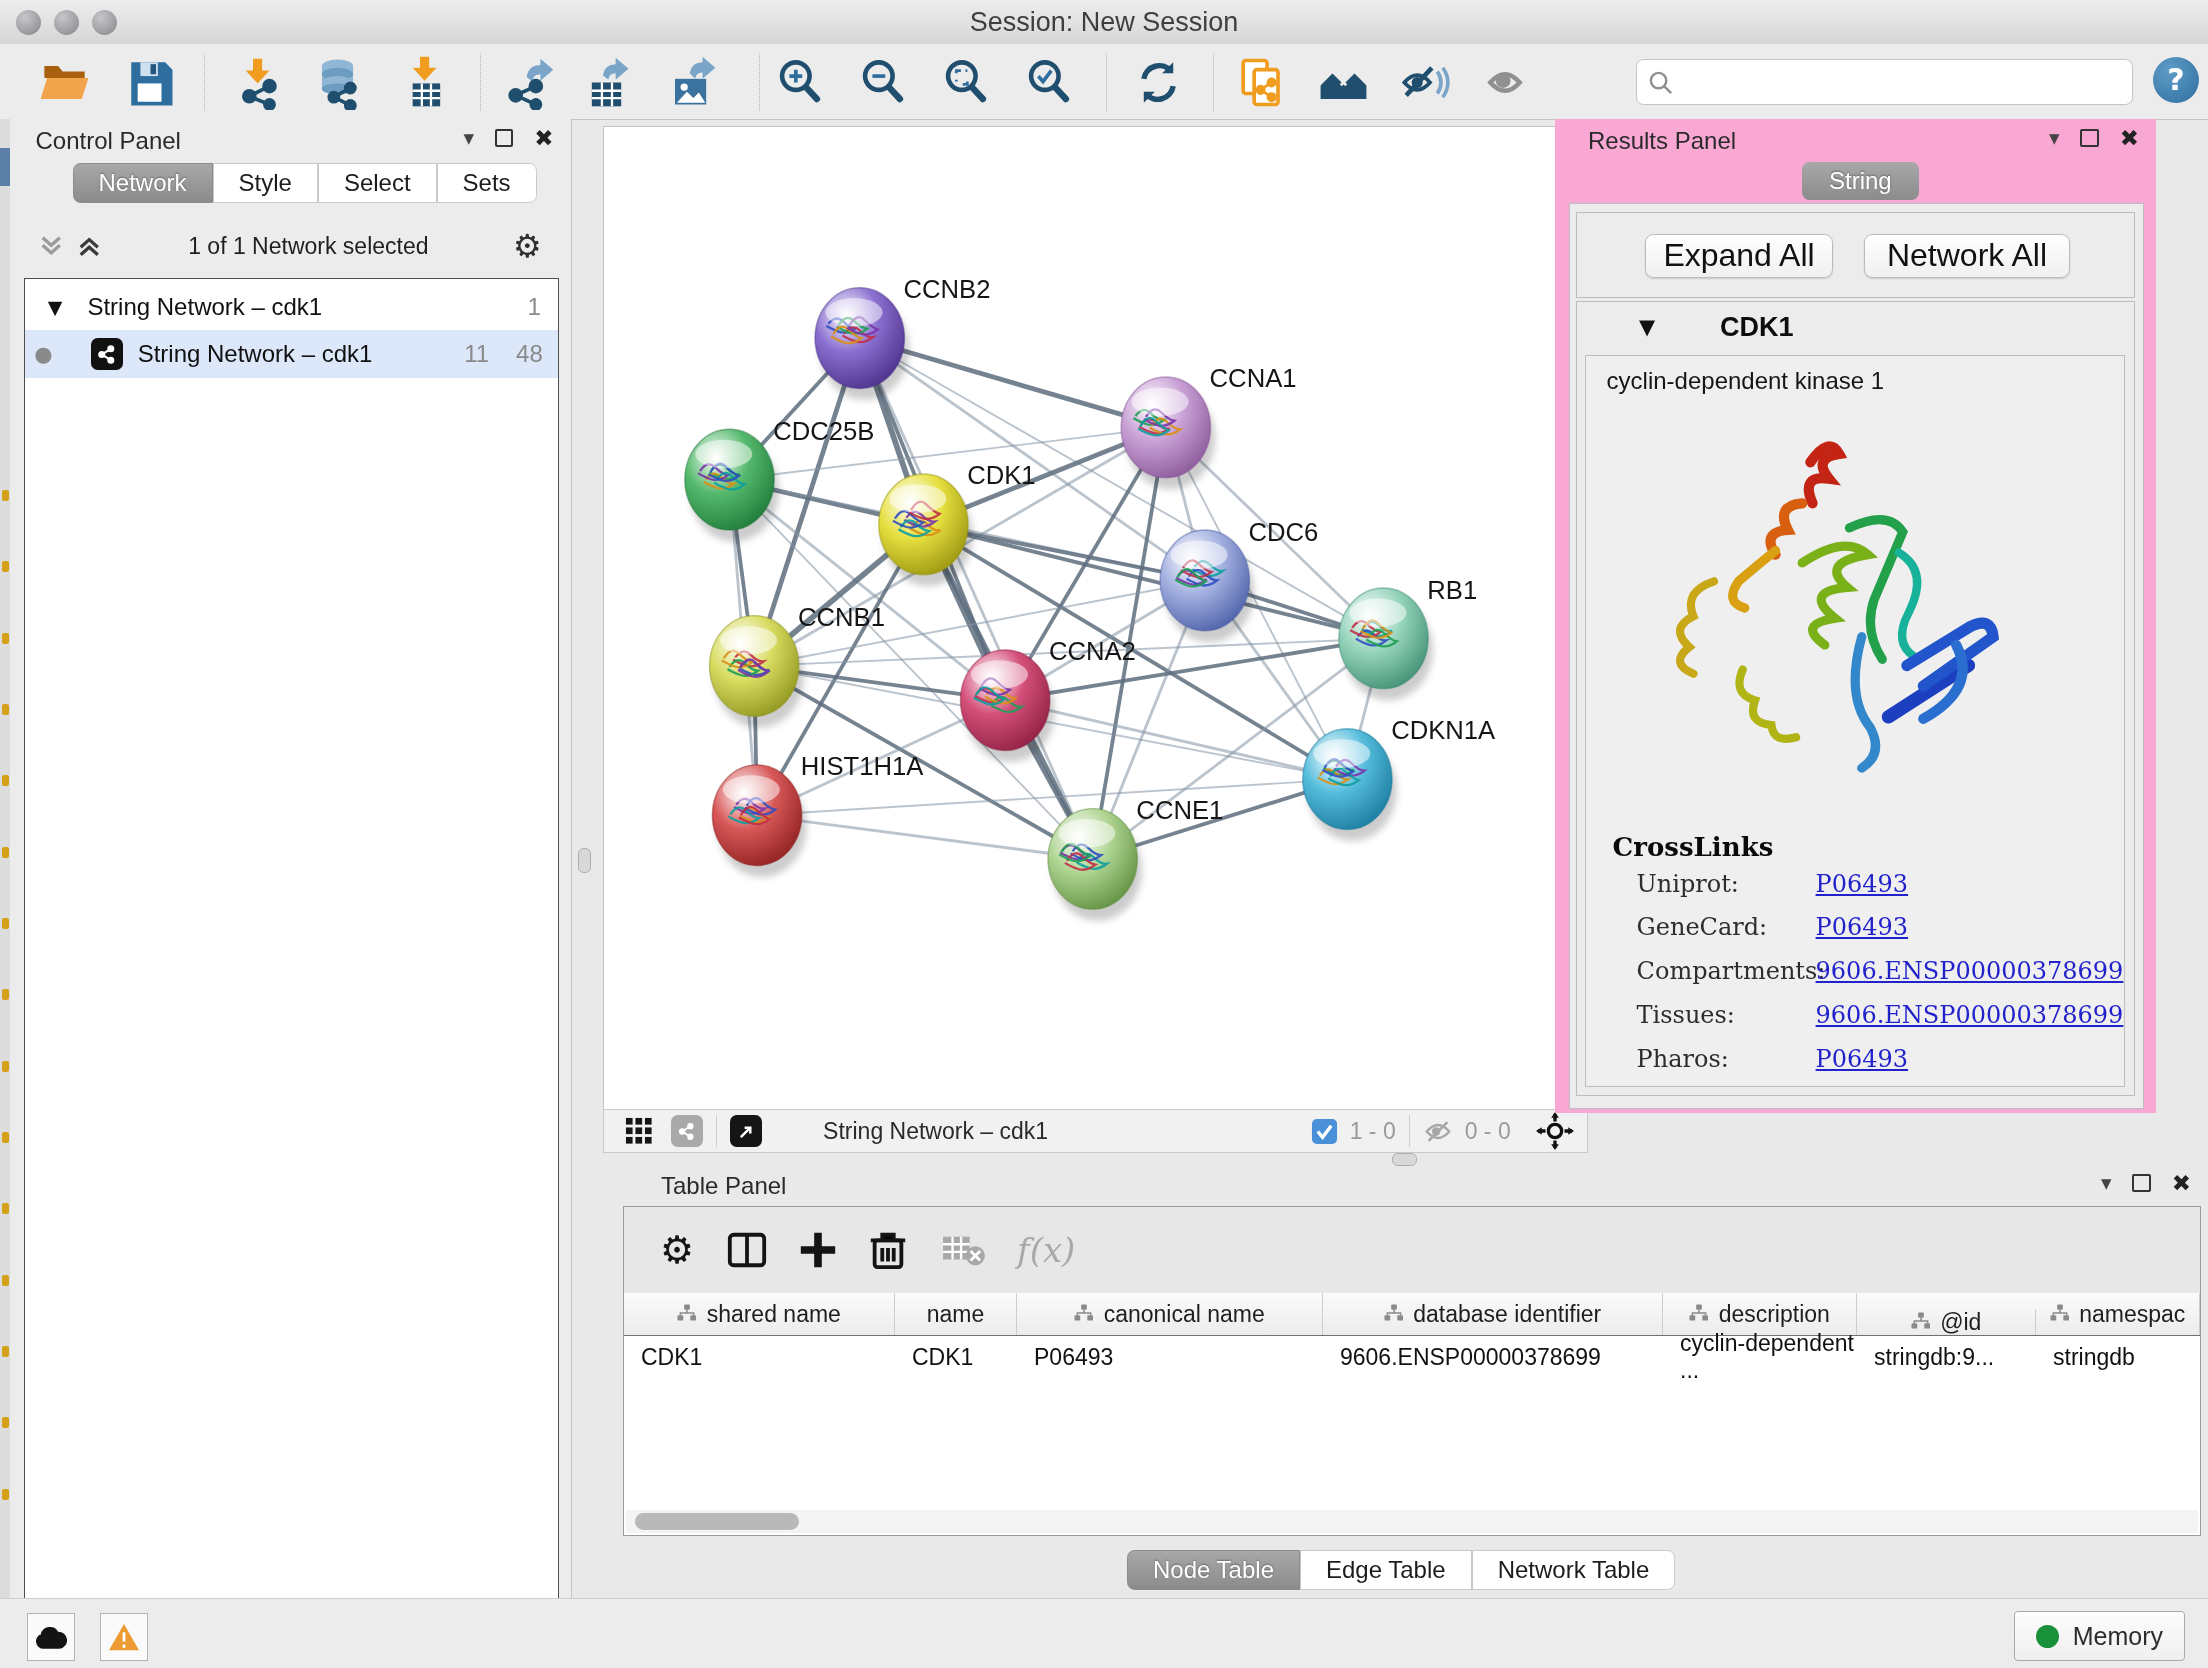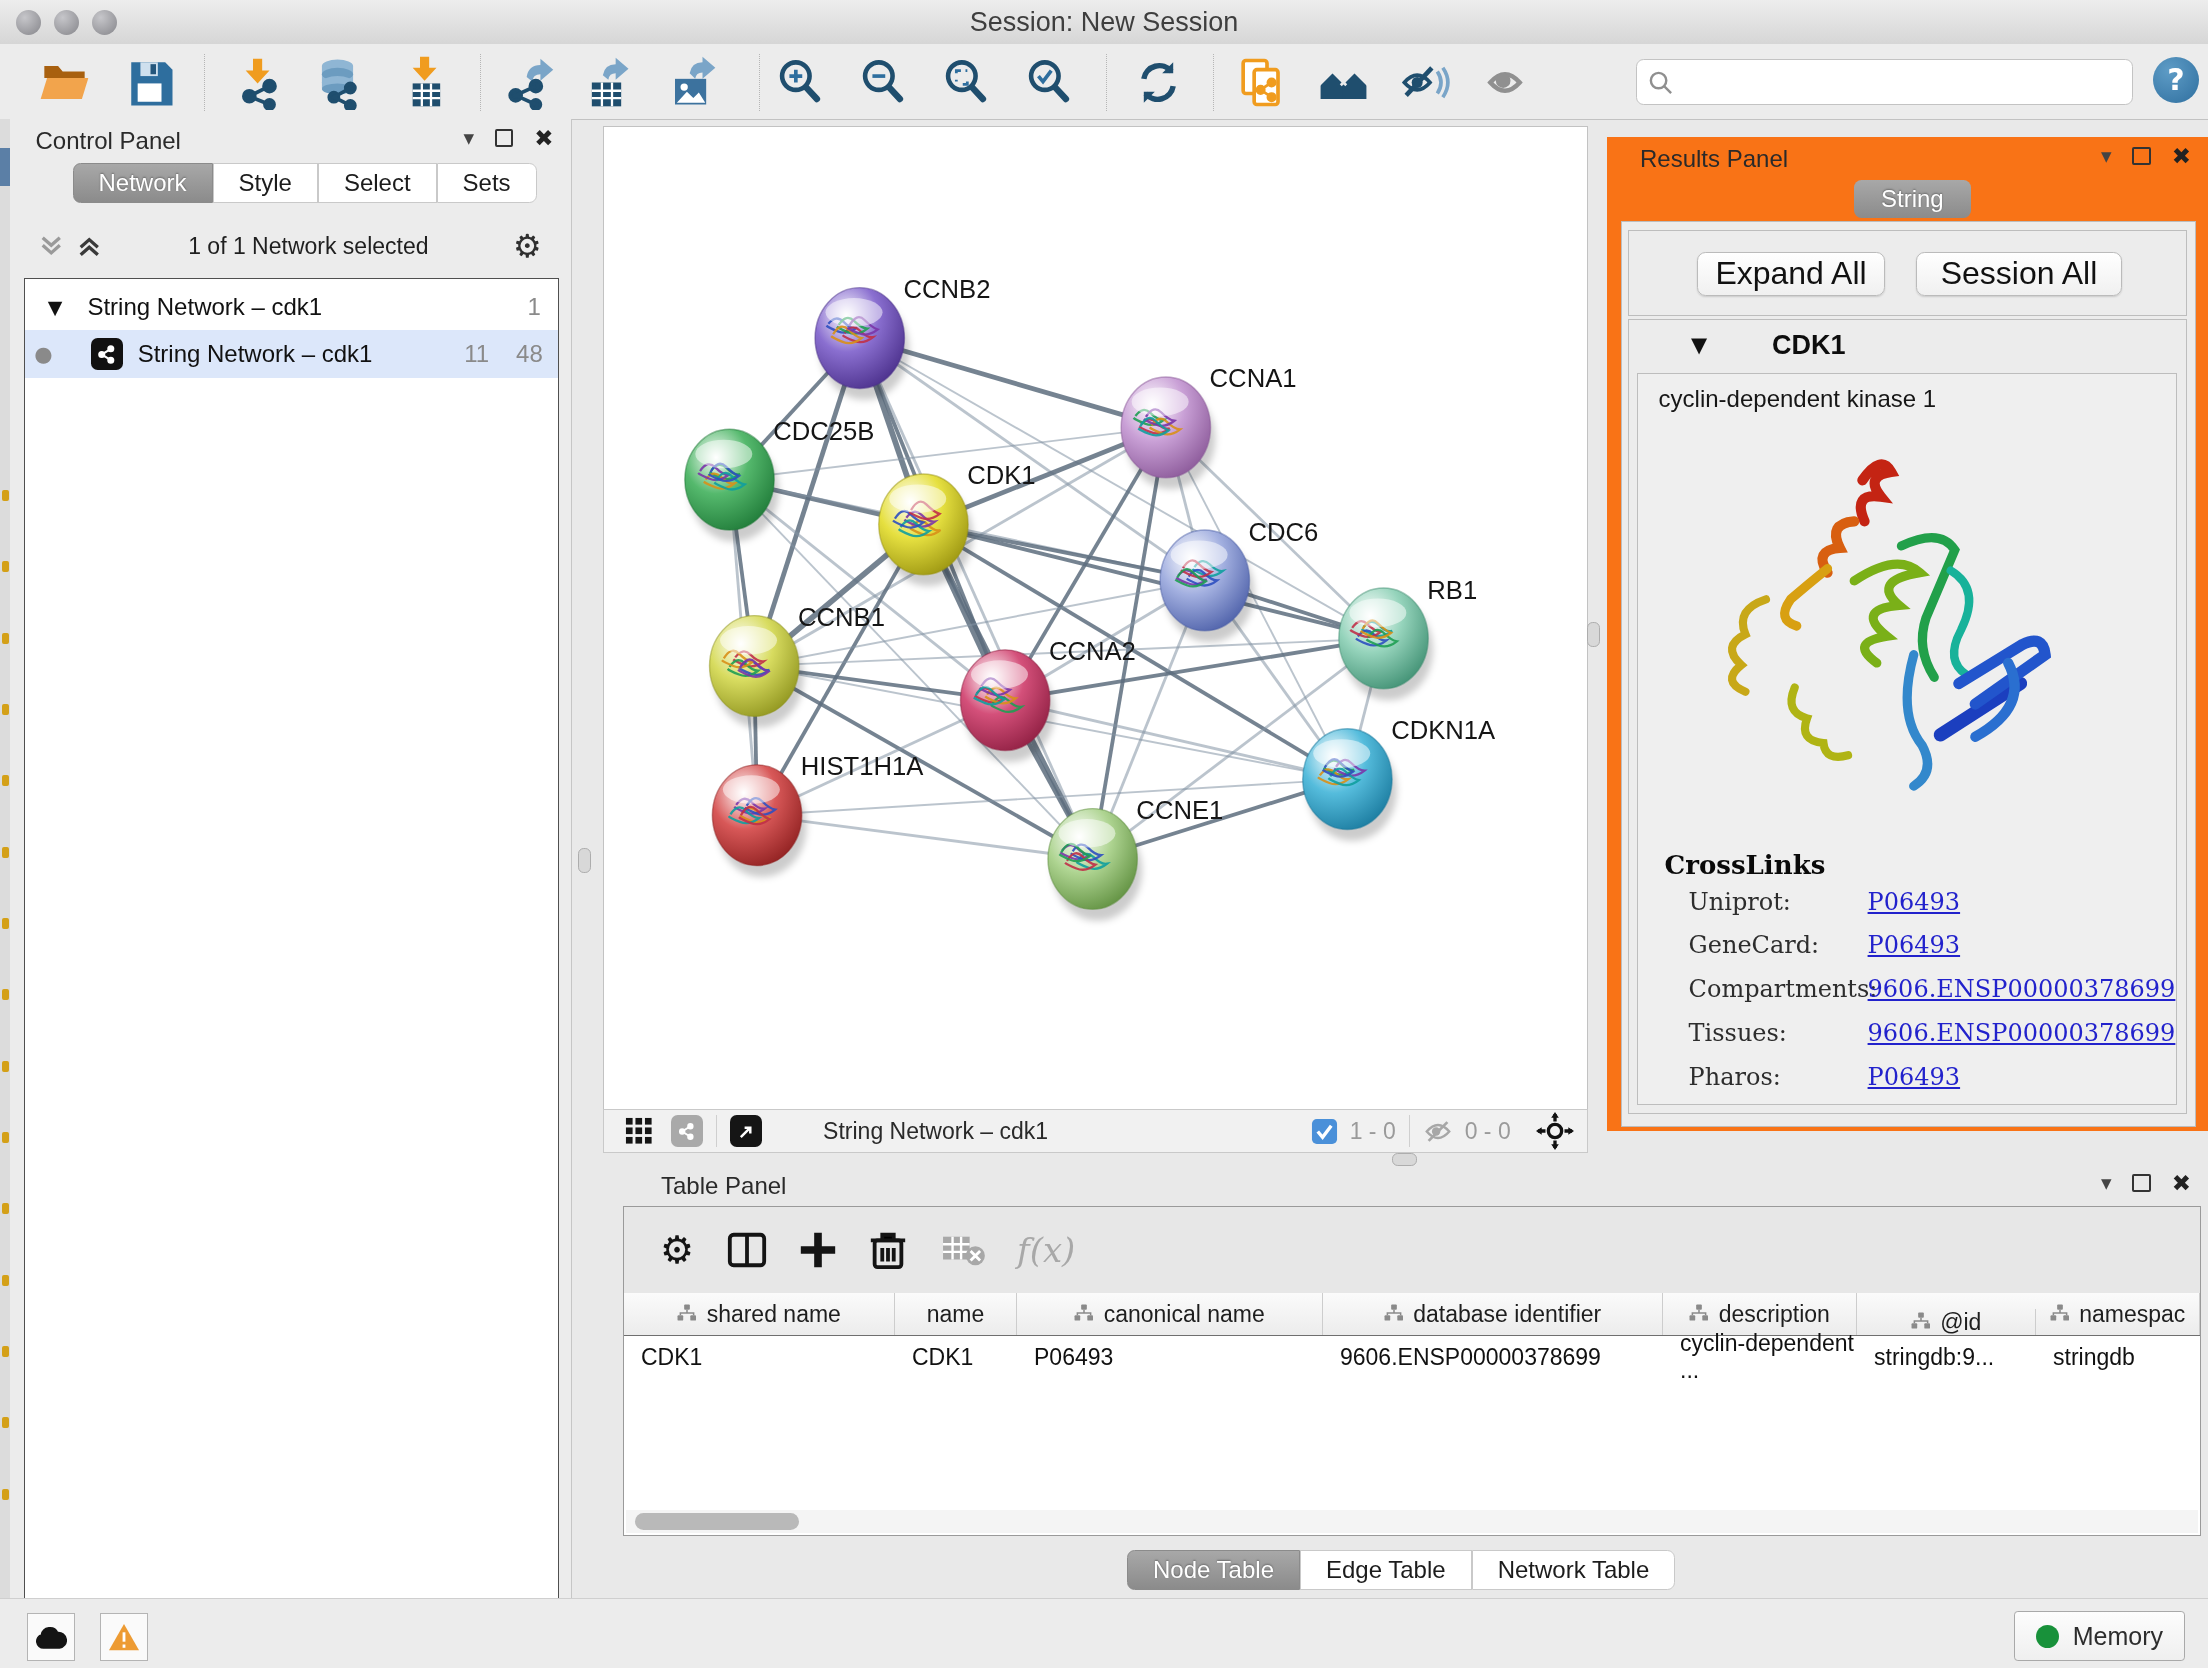--- a/index.html
+++ b/index.html
@@ -46,21 +46,21 @@
               align-items:center;justify-content:center;}
   
   .canvas{left:603px;top:126px;width:983px;height:982px;background:#fff;border:1px solid #c2c2c2;}
   .viewbar{left:603px;top:1109px;width:983px;height:42px;background:#f1f1f1;
            border:1px solid #c9c9c9;display:flex;align-items:center;font-size:23px;}
   .vb-badge{width:32px;height:32px;border-radius:6.7px;display:inline-flex;align-items:center;justify-content:center;}
   .vb-sep{height:32px;border-left:1px solid #cfcfcf;margin:0 13.3px;}
   .graycnt{color:#9a9a9a;}
   .handle{background:#d8d8d8;border:1px solid #adadad;border-radius:5.7px;}
   
-  .rpanel{left:1607px;top:119px;width:601px;height:994px;background:#f97316;margin-top:18px;}
+  .rpanel{left:1555px;top:119px;width:601px;height:994px;background:#f9a8d4;}
   .rbox{position:absolute;background:#ececec;border:1px solid #bdbdbd;}
   .btn{background:linear-gradient(#ffffff,#f0f0f0);border:1px solid #bbb;border-radius:8.6px;
        font-size:32px;color:#111;display:inline-flex;align-items:center;justify-content:center;
        box-shadow:0 1px 1.9px rgba(0,0,0,.15);}
   .serif{font-family:"DejaVu Serif","Liberation Serif",serif;}
   .xlink{color:#2222cc;text-decoration:underline;}
   .xrow{position:absolute;font-size:24px;}
   
   .tpanel-box{left:623px;top:1206px;width:1576px;height:328px;background:#fff;border:1.9px solid #9a9a9a;}
   .ttoolbar{position:absolute;left:0;top:0;width:100%;height:86px;background:#e7e7e7;
@@ -582,21 +582,21 @@
       <span class="wc-menu glyph">▾</span>
       <span class="wc-float"></span>
       <span class="wc-close glyph">✖</span>
     </div>
     <div class="abs" style="left:247px;top:43px;height:38px;padding:0 27px;border-radius:7.6px;
          background:linear-gradient(#a8a8a8,#8b8b8b);color:#fff;font-size:24px;line-height:38px;
          text-shadow:0 -1px 1.9px rgba(0,0,0,.35);">String</div>
     <div class="rbox" style="left:14.3px;top:84px;width:573px;height:904px;">
       <div class="rbox" style="left:5.7px;top:7.6px;width:557px;height:84px;">
         <div class="btn" style="position:absolute;left:68px;top:21px;width:186px;height:42px;">Expand All</div>
-        <div class="btn" style="position:absolute;left:287px;top:21px;width:204px;height:42px;">Session All</div>
+        <div class="btn" style="position:absolute;left:287px;top:21px;width:204px;height:42px;">Network All</div>
       </div>
       <div class="rbox" style="left:5.7px;top:97px;width:557px;height:793px;">
         <span class="glyph" style="position:absolute;left:62px;top:13.3px;font-size:21px;color:#111;">▼</span>
         <span style="position:absolute;left:143px;top:9.5px;font-size:27px;font-weight:bold;color:#0d0d0d;">CDK1</span>
         <div class="rbox" style="left:7.6px;top:53px;width:538px;height:730px;background:#efefef;">
           <div style="position:absolute;left:21px;top:11.4px;font-size:24px;color:#161616;">cyclin-dependent kinase 1</div>
 
           <svg style="position:absolute;left:57px;top:57px;" width="380" height="390" viewBox="0 0 360 380" fill="none" stroke-linecap="round">
             <path d="M158 48 q18 -26 28 -8 q-26 4 -10 24 q-28 -4 -16 24" stroke="#c42413" stroke-width="10"></path>
             <path d="M150 88 q-26 2 -14 26 q-26 2 -12 24" stroke="#d85f10" stroke-width="10"></path>

